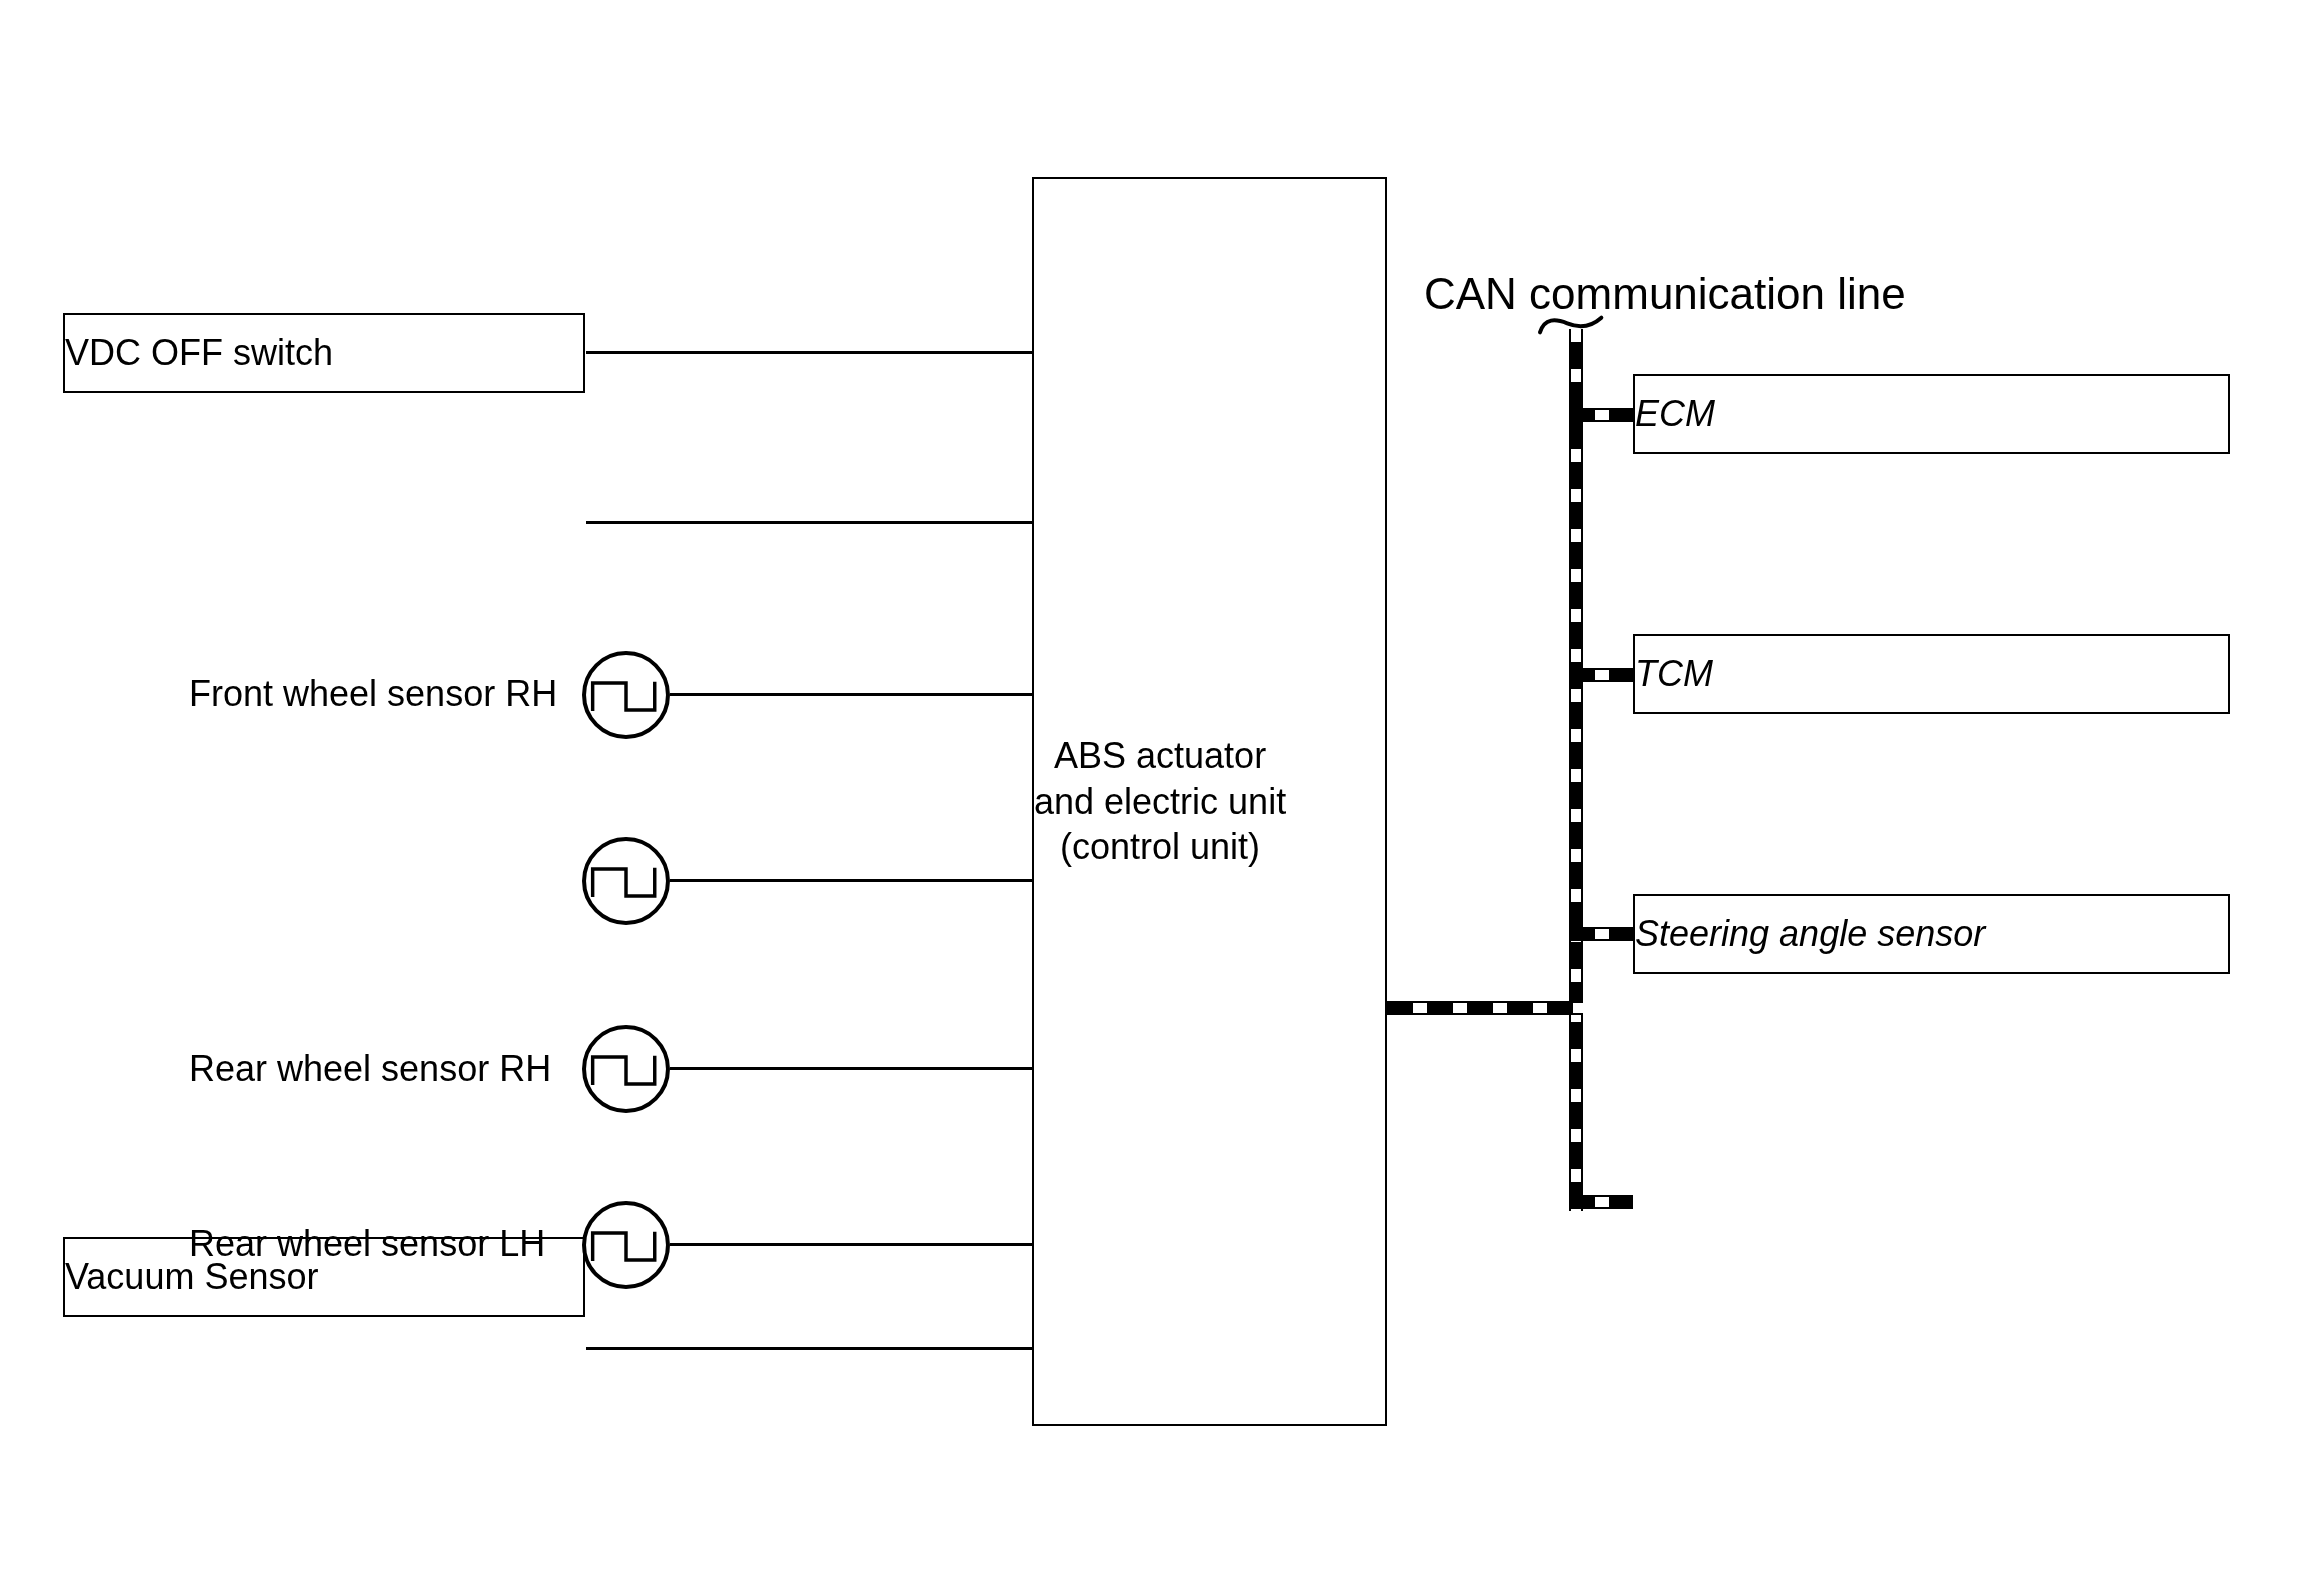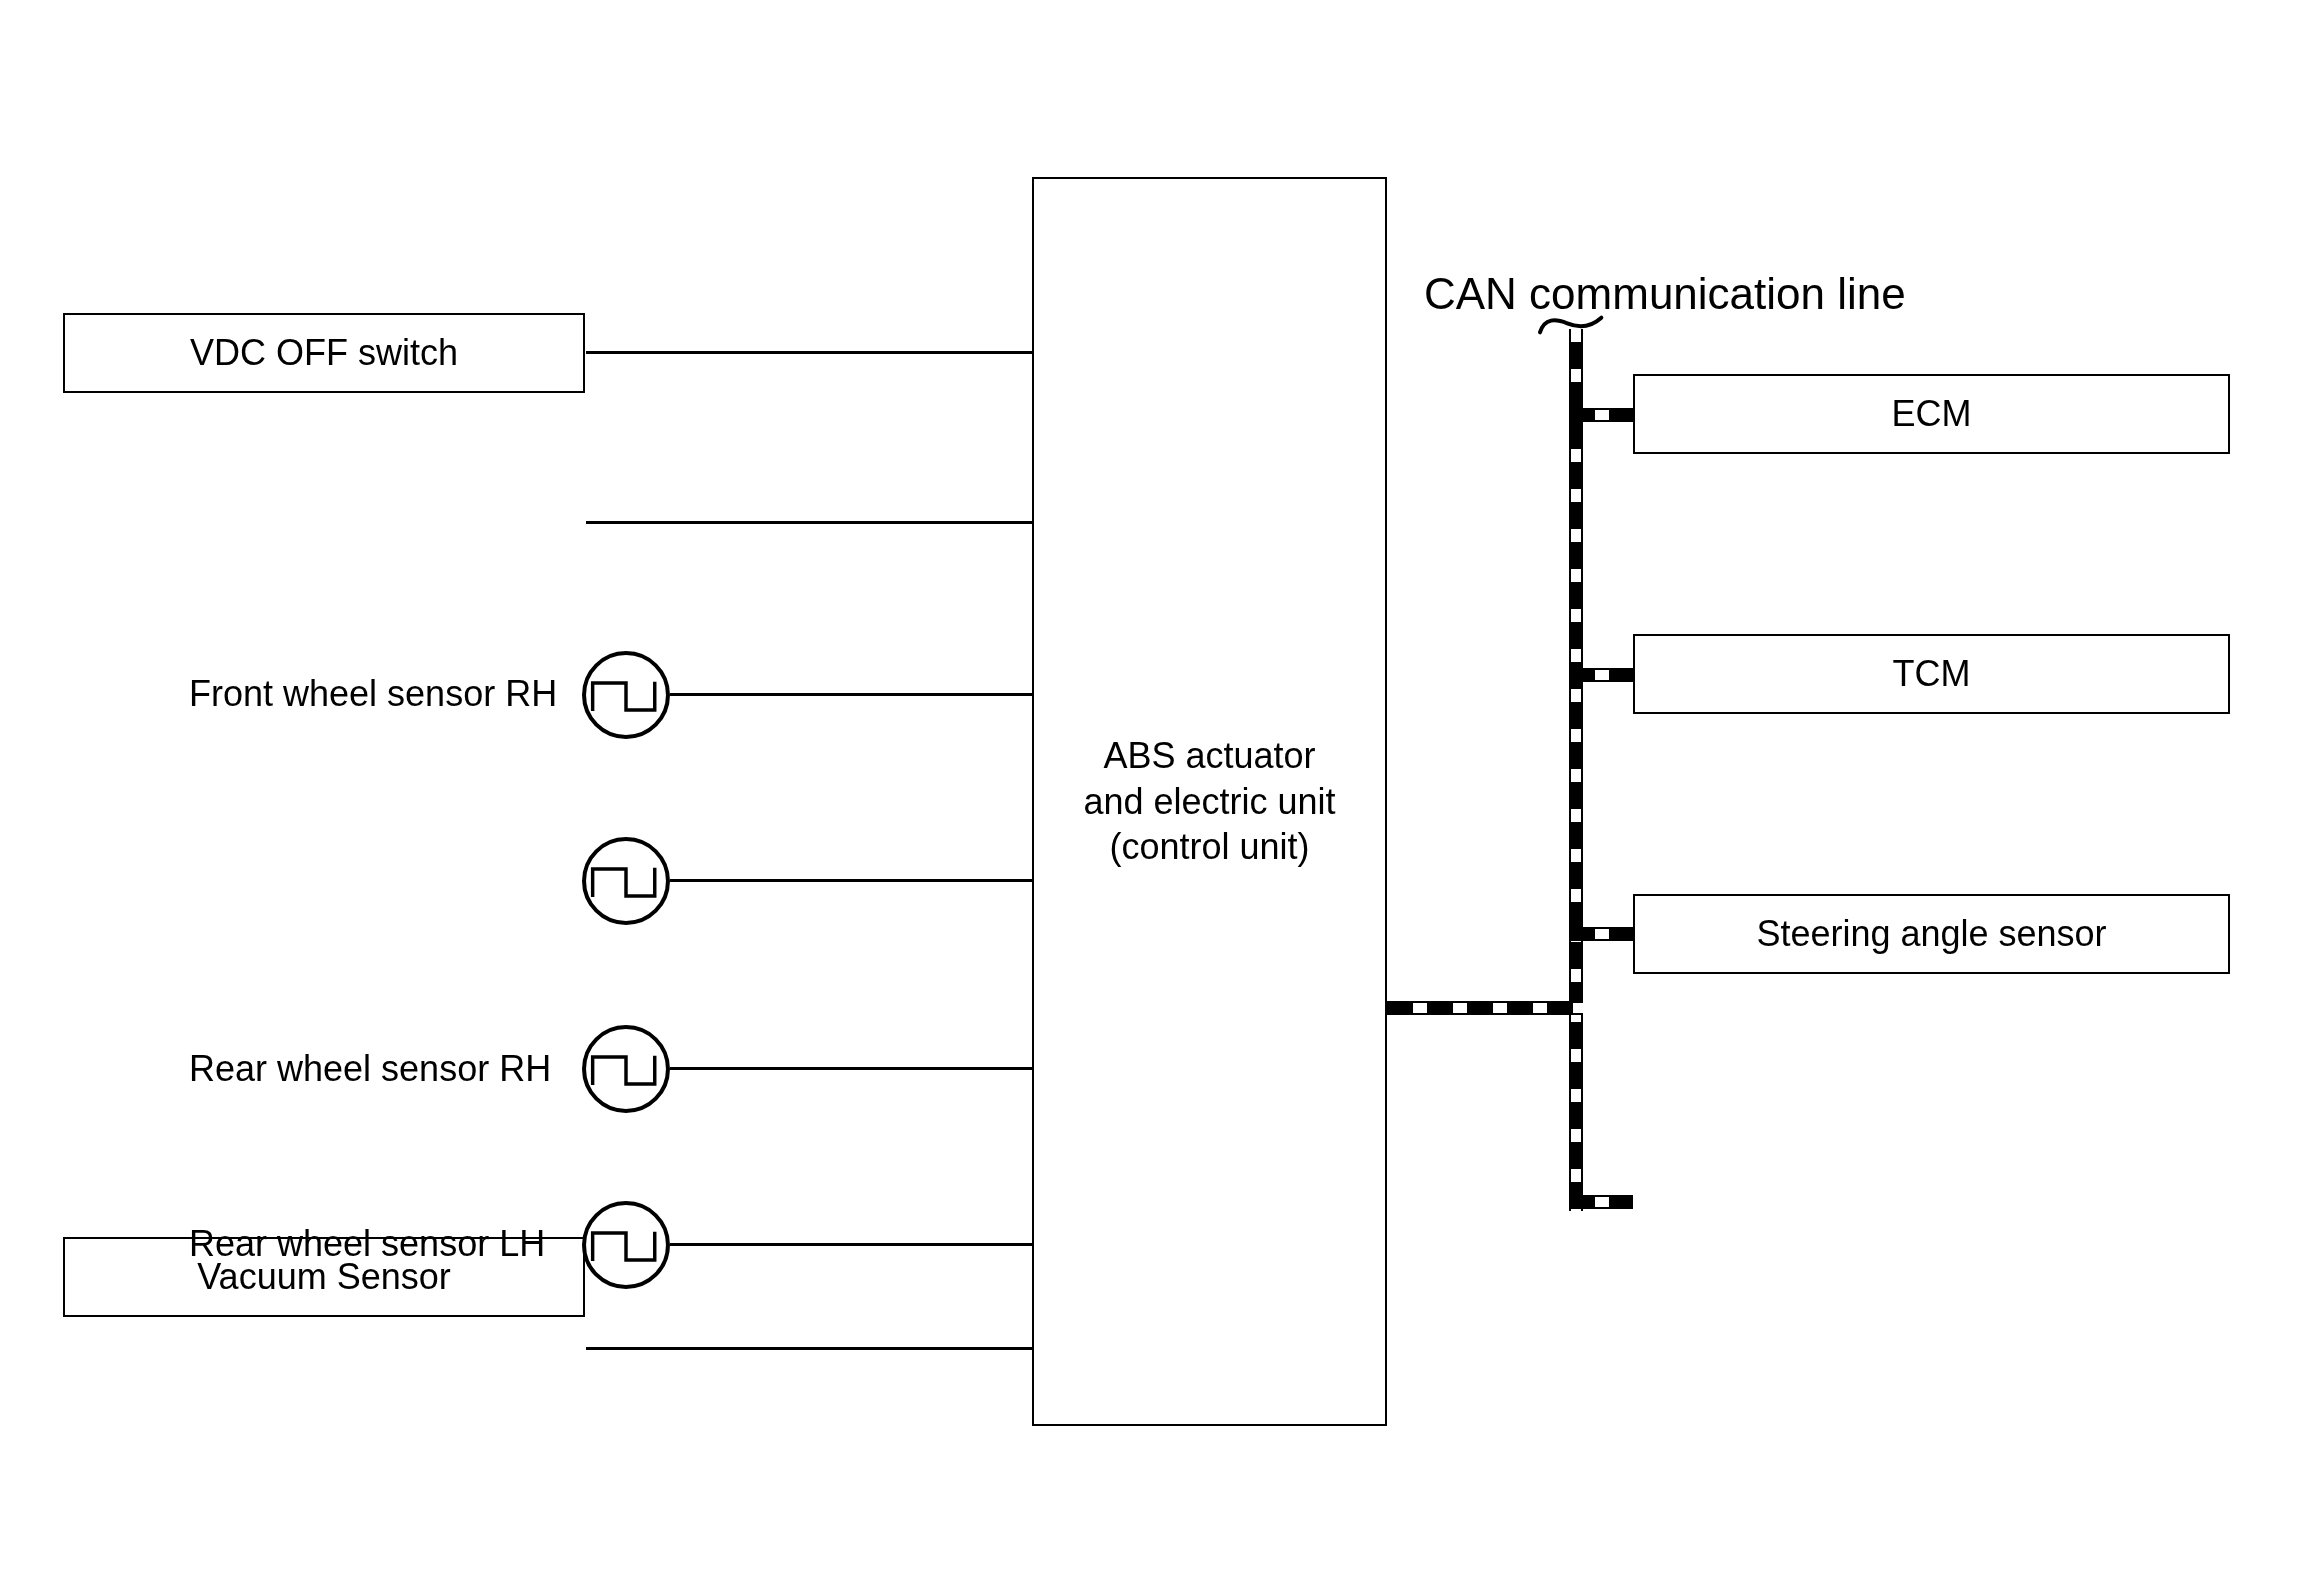--- a/index.html
+++ b/index.html
@@ -9,27 +9,27 @@
     background:#fff;
     font-family:"Liberation Sans", sans-serif;
     color:#000;
     overflow:hidden;
   }
   .box{
     position:absolute;
     box-sizing:border-box;
     border:2.9px solid #000;
     background:#fff;
-    display:flex;align-items:center;justify-content:center;
+    display:flex;align-items:center;
     font-size:36px;
     text-align:center;
     white-space:nowrap;
   }
   .left-box{left:63px;width:522px;height:80px;}
-  .right-box{left:1633px;width:597px;height:80px;}
+  .right-box{left:1633px;width:597px;height:80px;font-style:italic;}
   .center-box{
     left:1032px;top:177px;width:355px;height:1249px;
     line-height:1.26;
   }
   .sensor-label{
     position:absolute;left:189px;width:373px;height:80px;
     display:flex;align-items:center;justify-content:flex-start;
     font-size:36px;white-space:nowrap;
   }
   .sensor-icon{position:absolute;width:92px;height:92px;}

